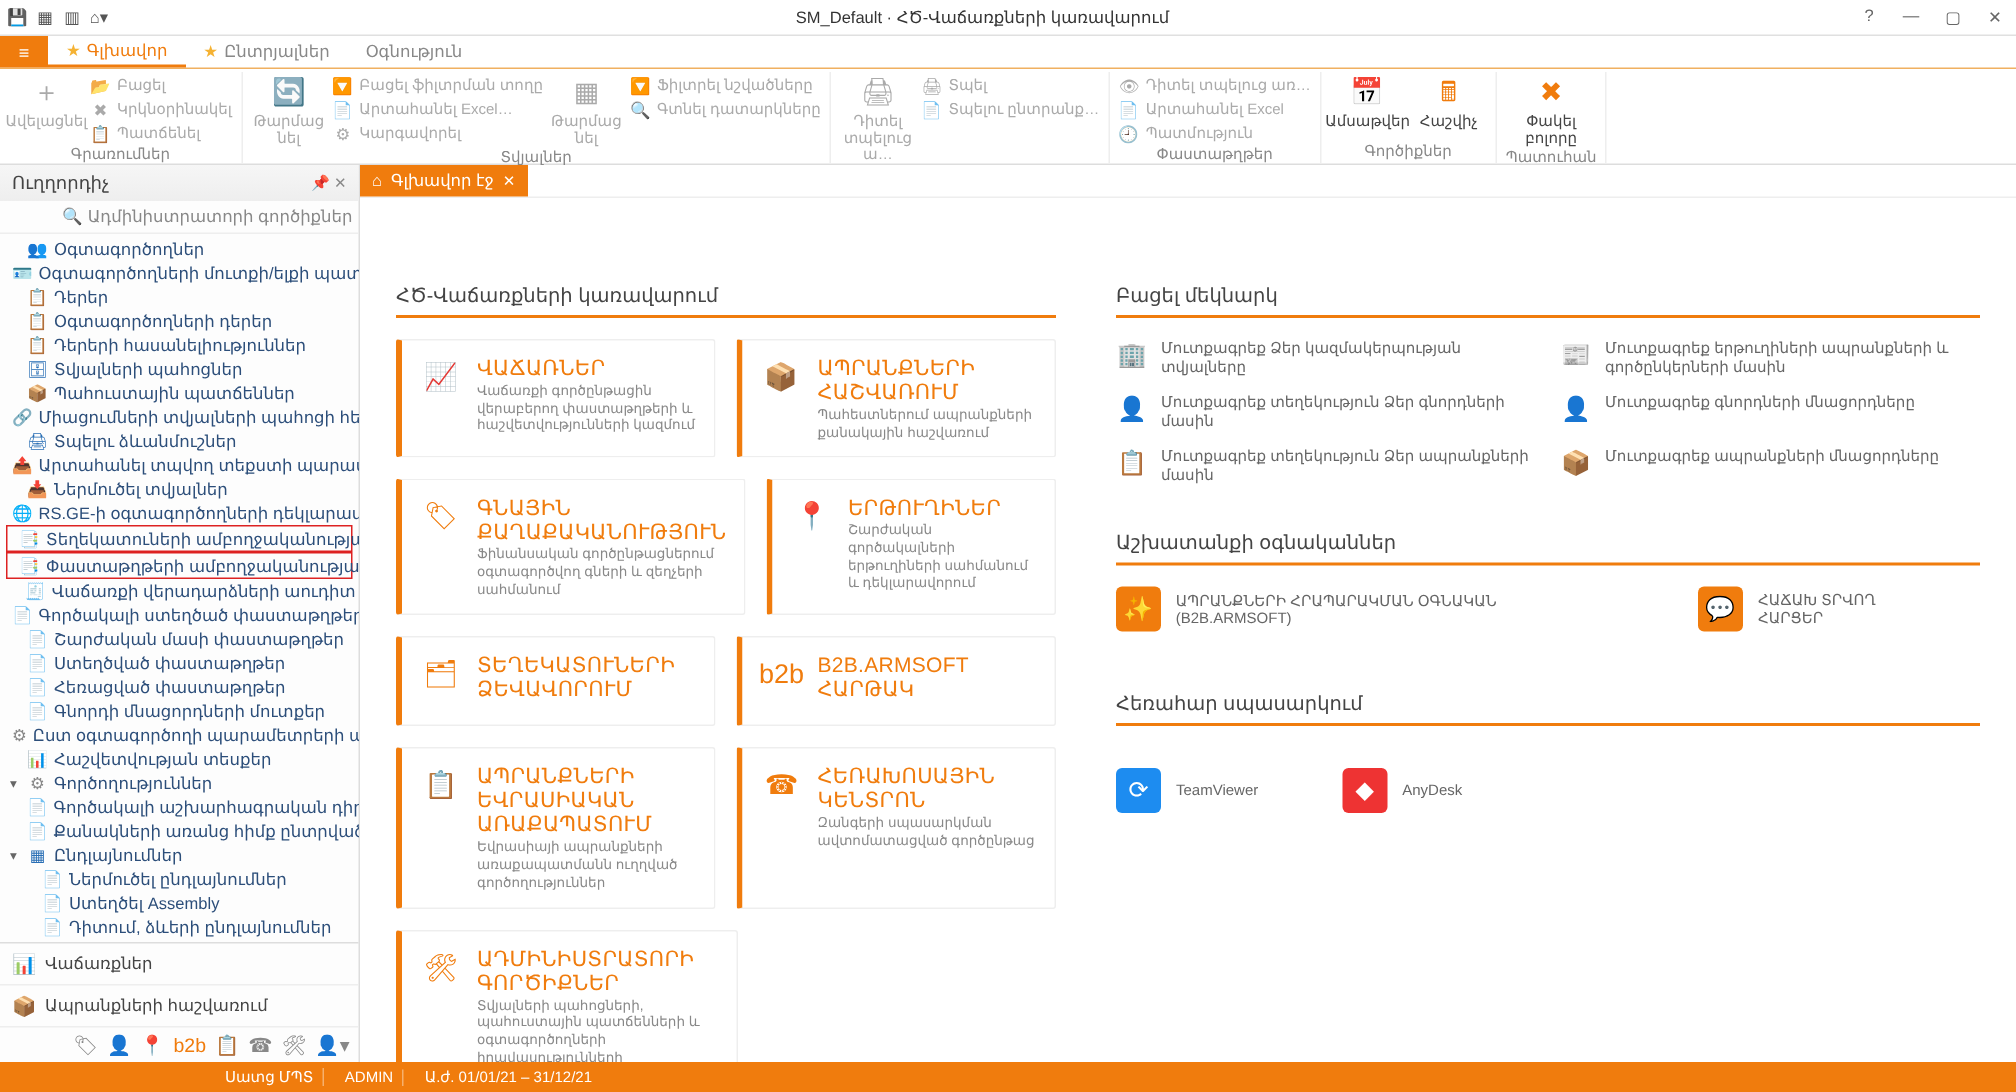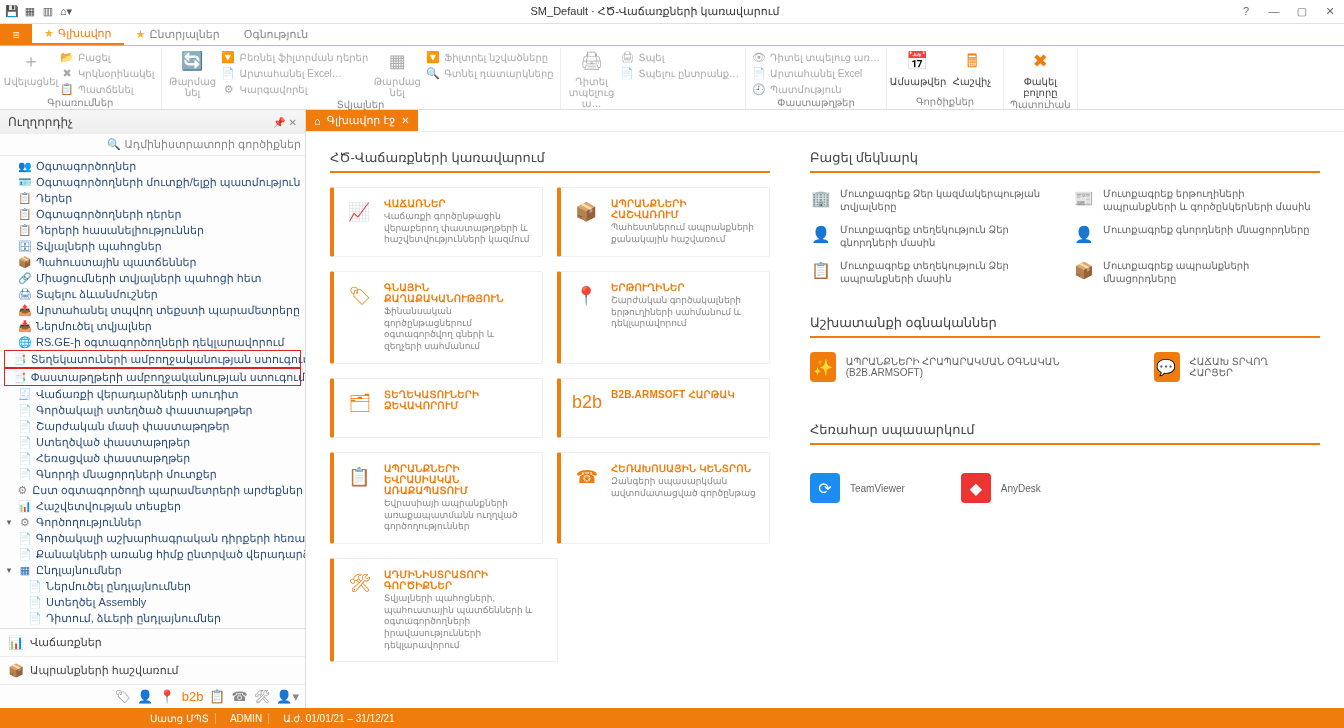--- a/index.html
+++ b/index.html
@@ -27,50 +27,50 @@
 .rgroup .glabel { font-size: 10px; color: #888; padding: 1px 0 2px 0; }
 .bigbtn { display: flex; flex-direction: column; align-items: center; width: 50px; color: #aaa; font-size: 10px; text-align: center; line-height: 1.1; }
 .bigbtn.enabled { color: #444; }
 .bigbtn .ricon { width: 24px; height: 24px; display: flex; align-items: center; justify-content: center; font-size: 18px; margin-bottom: 2px; }
 .smallcol { display: flex; flex-direction: column; gap: 2px; }
 .smallbtn { display: flex; align-items: center; gap: 4px; color: #aaa; font-size: 10px; white-space: nowrap; height: 14px; }
 .smallbtn .sicon { width: 14px; height: 14px; display: flex; align-items: center; justify-content: center; font-size: 11px; }
 
 
 .main { flex: 1; display: flex; min-height: 0; }
-.navigator { width: 306px; background: #fdfdfd; border-right: 1px solid #ddd; display: flex; flex-direction: column; }
+.navigator { width: 240px; background: #fdfdfd; border-right: 1px solid #ddd; display: flex; flex-direction: column; }
 .navhead { height: 24px; background: linear-gradient(#f6f6f6,#eee); display: flex; align-items: center; padding: 0 8px; font-size: 12px; color: #444; justify-content: space-between; }
 .navhead .pin { color: #888; font-size: 10px; }
 .navsearch { height: 22px; display: flex; align-items: center; padding: 0 4px; border-bottom: 1px solid #eee; color: #888; font-size: 11px; justify-content: flex-end; }
 .navtree { flex: 1; overflow-y: auto; padding: 2px 0; }
 .treeitem { display: flex; align-items: center; padding: 1px 2px 1px 4px; color: #2c4e7a; font-size: 11px; gap: 4px; white-space: nowrap; }
 .treeitem .exp { width: 10px; color: #666; font-size: 9px; text-align: center; }
 .treeitem .ticon { width: 14px; height: 14px; display: flex; align-items: center; justify-content: center; font-size: 11px; }
 .treeitem.l1 { padding-left: 14px; }
 .treeitem.boxed { border: 1px solid #d22; margin: 0 4px; }
 .navbottom { border-top: 1px solid #ddd; }
 .navquick { padding: 6px 8px; display: flex; align-items: center; gap: 6px; color: #444; border-bottom: 1px solid #eee; }
 .navquick .qicon { width: 16px; color: #f07c0d; font-size: 13px; }
 .navicons { display: flex; justify-content: flex-end; padding: 4px 6px; gap: 6px; color: #888; font-size: 13px; }
 
 
 .content { flex: 1; background: #fff; display: flex; flex-direction: column; min-width: 0; }
 .doctabs { height: 22px; background: #fff; display: flex; align-items: stretch; border-bottom: 1px solid #eee; }
 .doctab { background: #f07c0d; color: #fff; display: flex; align-items: center; padding: 0 8px; gap: 6px; font-size: 11px; }
 .doctab .close { font-size: 10px; }
 .dashboard { flex: 1; padding: 18px 24px; display: flex; gap: 40px; overflow: auto; }
-.dashcol { display: flex; flex-direction: column; }
+.dashcol { display: flex; flex-direction: column; margin-top: 39px; }
 .dashcol.left { flex: 0 0 440px; }
 .dashcol.right { flex: 1; }
 .sectiontitle { font-size: 13px; color: #444; padding-bottom: 6px; border-bottom: 2px solid #f07c0d; margin-bottom: 14px; }
 .cardrow { display: flex; gap: 14px; margin-bottom: 14px; }
 .card { flex: 1; border: 1px solid #eee; border-left: 4px solid #f07c0d; border-radius: 2px; padding: 10px 12px; display: flex; gap: 10px; min-height: 60px; }
 .card .cicon { width: 28px; height: 28px; color: #f07c0d; font-size: 18px; display: flex; align-items: center; justify-content: center; }
 .card .cbody { flex: 1; }
-.card .ctitle { color: #f07c0d; font-size: 10px; font-weight: 700; letter-spacing: .2px; }
+.card .ctitle { color: #f07c0d; font-size: 14px; font-weight: 400; letter-spacing: .2px; }
 .card .cdesc { color: #888; font-size: 9px; line-height: 1.3; margin-top: 2px; }
 .qrow { display: flex; gap: 16px; margin-bottom: 10px; }
 .qitem { flex: 1; display: flex; gap: 8px; align-items: flex-start; }
 .qitem .qicon { width: 22px; height: 22px; color: #999; font-size: 16px; display: flex; align-items: center; justify-content: center; }
 .qitem .qtext { flex: 1; font-size: 10px; color: #666; line-height: 1.3; }
 .helper { display: flex; gap: 10px; align-items: center; margin-right: 24px; }
 .helpicon { width: 30px; height: 30px; border-radius: 4px; display: flex; align-items: center; justify-content: center; font-size: 16px; color: #fff; }
 .helpicon.orange { background: #f07c0d; }
 .helpicon.orange2 { background: #f07c0d; }
 .helpicon.blue { background: #1d8cf0; }
@@ -153,21 +153,21 @@
   <div class="rgroup">
     <div class="cmds">
       <div class="bigbtn">
           <div class="ricon">🔄</div>
           <span>Թարմաց
 նել</span>
         </div>
       <div class="smallcol">
         <div class="smallbtn">
             <span class="sicon">🔽</span>
-            <span>Բեռնել ֆիլտրման դերեր</span>
+            <span>Բացել ֆիլտրման տողը</span>
           </div>
         <div class="smallbtn">
             <span class="sicon">📄</span>
             <span>Արտահանել Excel…</span>
           </div>
         <div class="smallbtn">
             <span class="sicon">⚙</span>
             <span>Կարգավորել</span>
           </div>
       </div>

